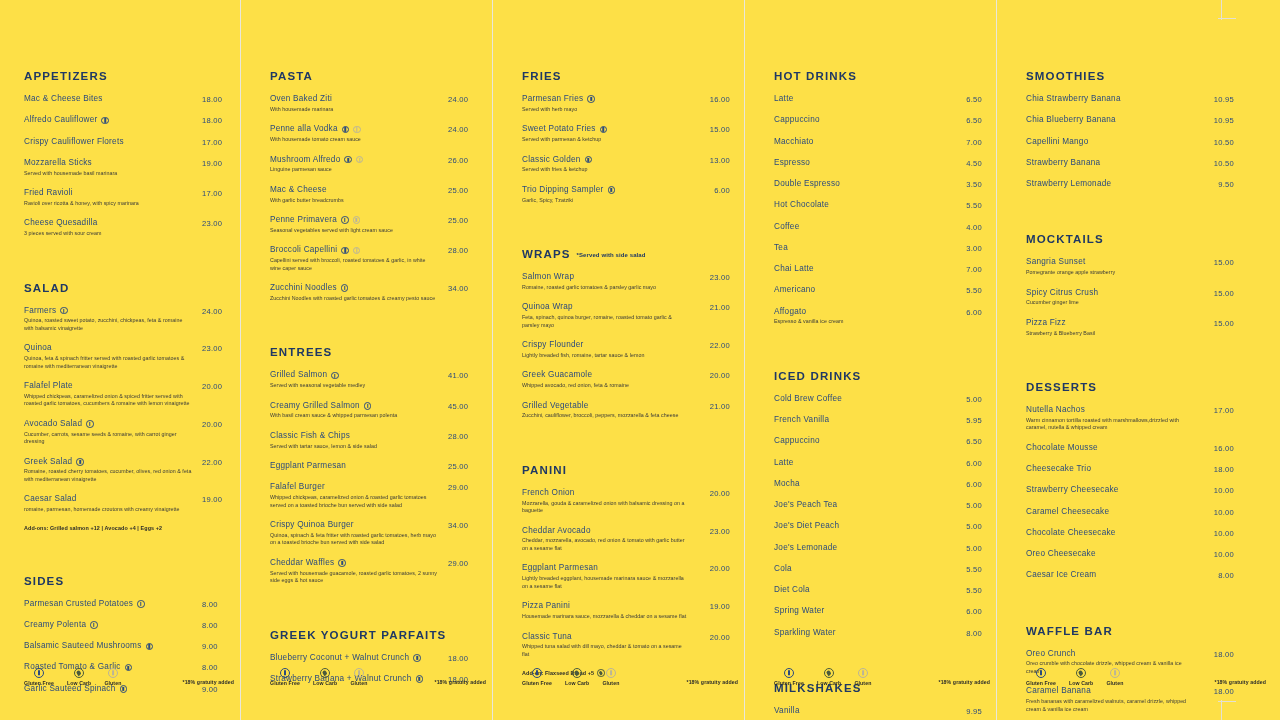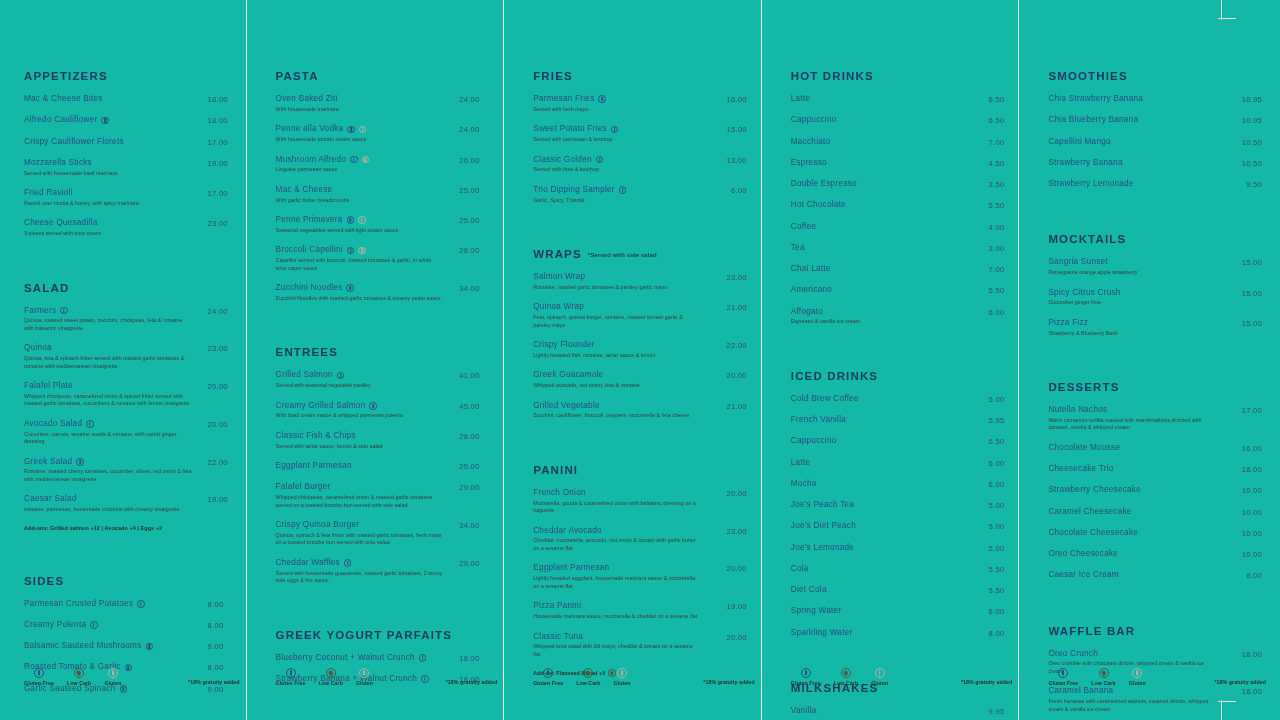--- a/index.html
+++ b/index.html
@@ -5,21 +5,21 @@
   html, body {
     margin: 0; padding: 0;
     width: 1280px; height: 720px;
     background: #ffffff;
     font-family: "Liberation Sans", sans-serif;
     overflow: hidden;
   }
   #menu-board {
     position: relative;
     width: 1280px; height: 720px;
-    background: #14b8a6;
+    background: #fde047;
     display: flex;
     box-sizing: border-box;
   }
   
   .crop-mark { position: absolute; background: #e3e0d4; }
   .cm-tr-v { right: 58px; top: 0; width: 1px; height: 20px; }
   .cm-tr-h { right: 44px; top: 18px; width: 18px; height: 1px; }
   .cm-br-v { right: 58px; bottom: 0; width: 1px; height: 20px; }
   .cm-br-h { right: 44px; bottom: 18px; width: 18px; height: 1px; }
 
@@ -31,21 +31,21 @@
     flex: 1 1 0;
   }
   .panel + .panel::before {
     content: "";
     position: absolute;
     left: -8px; top: 0;
     width: 1px; height: 720px;
     background: #eae7d9;
   }
   .panel.p1 { padding-left: 24px; padding-right: 16px; }
-  .panel.p5 { padding-right: 18px; }
+  .panel.p5 { padding-right: 46px; }
 
   .section { margin-bottom: 6px; }
   .section-gap-lg { margin-bottom: 30px; }
   .section-gap-xl { margin-bottom: 44px; }
 
   .section-head {
     display: flex;
     align-items: center;
     gap: 6px;
     margin: 0 0 12px 0;

